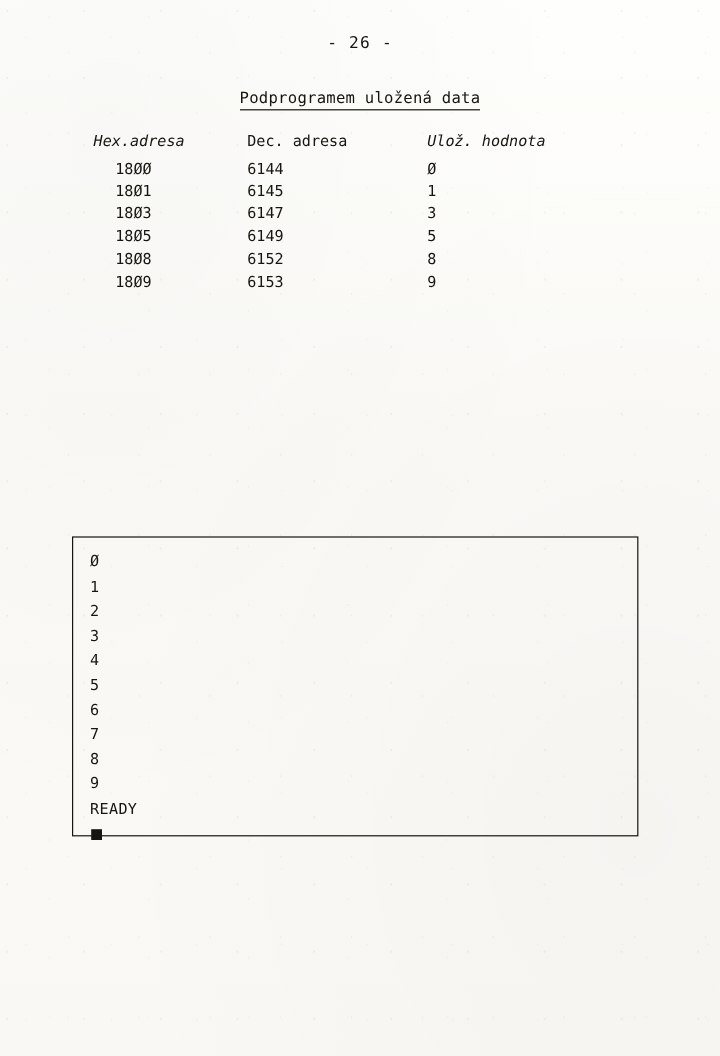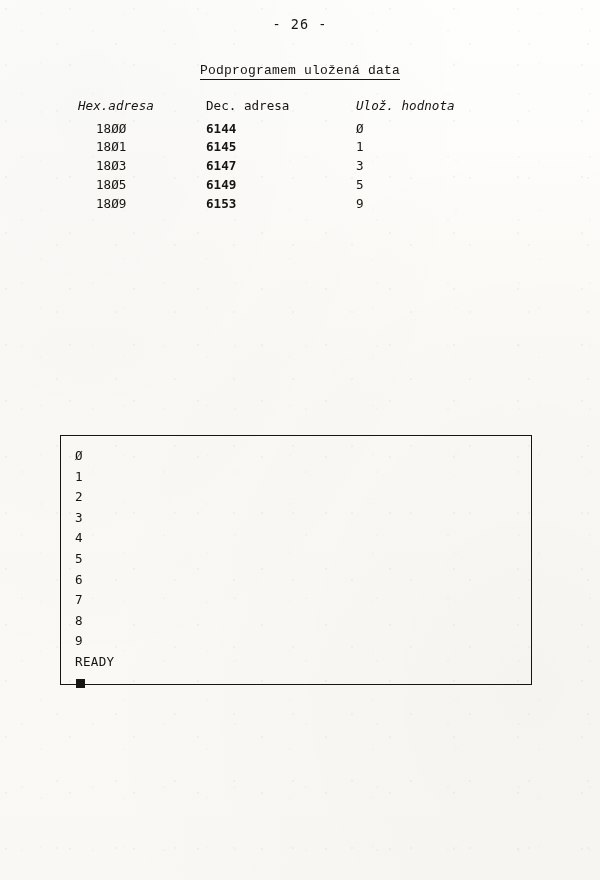--- a/index.html
+++ b/index.html
@@ -32,20 +32,21 @@
     background-image:
       radial-gradient(circle at 6px 9px, rgba(40,38,32,.30) 0.6px, rgba(0,0,0,0) 0.9px),
       radial-gradient(circle at 22px 31px, rgba(40,38,32,.22) 0.5px, rgba(0,0,0,0) 0.9px),
       radial-gradient(circle at 41px 14px, rgba(40,38,32,.18) 0.5px, rgba(0,0,0,0) 0.9px),
       radial-gradient(circle at 57px 44px, rgba(40,38,32,.26) 0.6px, rgba(0,0,0,0) 0.9px);
     background-size: 64px 56px, 71px 63px, 83px 49px, 59px 67px;
   }
   .content {
     position: absolute;
     inset: 0;
+    margin-top: 12px;
   }
 
   .page-number {
     position: absolute;
     top: 16px;
     left: 0;
     width: 100%;
     text-align: center;
     font-size: 13.5px;
     letter-spacing: 1px;
@@ -53,21 +54,20 @@
   }
 
   .doc-title {
     position: absolute;
     top: 63px;
     left: 0;
     width: 100%;
     text-align: center;
     font-size: 13px;
     letter-spacing: .2px;
-    font-family: Liberation Mono, monospace;
   }
   .doc-title span {
     border-bottom: 1px solid #17150f;
     padding-bottom: 1px;
   }
 
   table.data-table {
     position: absolute;
     top: 100px;
     left: 78px;
@@ -82,21 +82,21 @@
     white-space: pre;
   }
   table.data-table td {
     padding: 0 0 6.2px 0;
     white-space: pre;
   }
   .col-hex  { width: 110px; padding-left: 18px !important; }
   .col-dec  { width: 150px; }
   .col-val  { width: 120px; }
   th.col-hex { padding-left: 0 !important; font-style: italic; }
-  td.col-dec { padding-left: 0; font-weight: bold; }
+  td.col-dec { padding-left: 0; }
   th.col-dec { padding-left: 0; }
   td.col-val { padding-left: 26px; }
   th.col-val { padding-left: 14px; font-style: italic; }
 
   .paragraph {
     position: absolute;
     top: 340px;
     left: 74px;
     width: 458px;
     font-size: 12.4px;
@@ -163,20 +163,25 @@
       </tr>
       <tr>
         <td class="col-hex">18Ø3</td>
         <td class="col-dec">6147</td>
         <td class="col-val">3</td>
       </tr>
       <tr>
         <td class="col-hex">18Ø5</td>
         <td class="col-dec">6149</td>
         <td class="col-val">5</td>
+      </tr>
+      <tr>
+        <td class="col-hex">18Ø8</td>
+        <td class="col-dec">6152</td>
+        <td class="col-val">8</td>
       </tr>
       <tr>
         <td class="col-hex">18Ø9</td>
         <td class="col-dec">6153</td>
         <td class="col-val">9</td>
       </tr>
     </tbody>
   </table>
 
 

